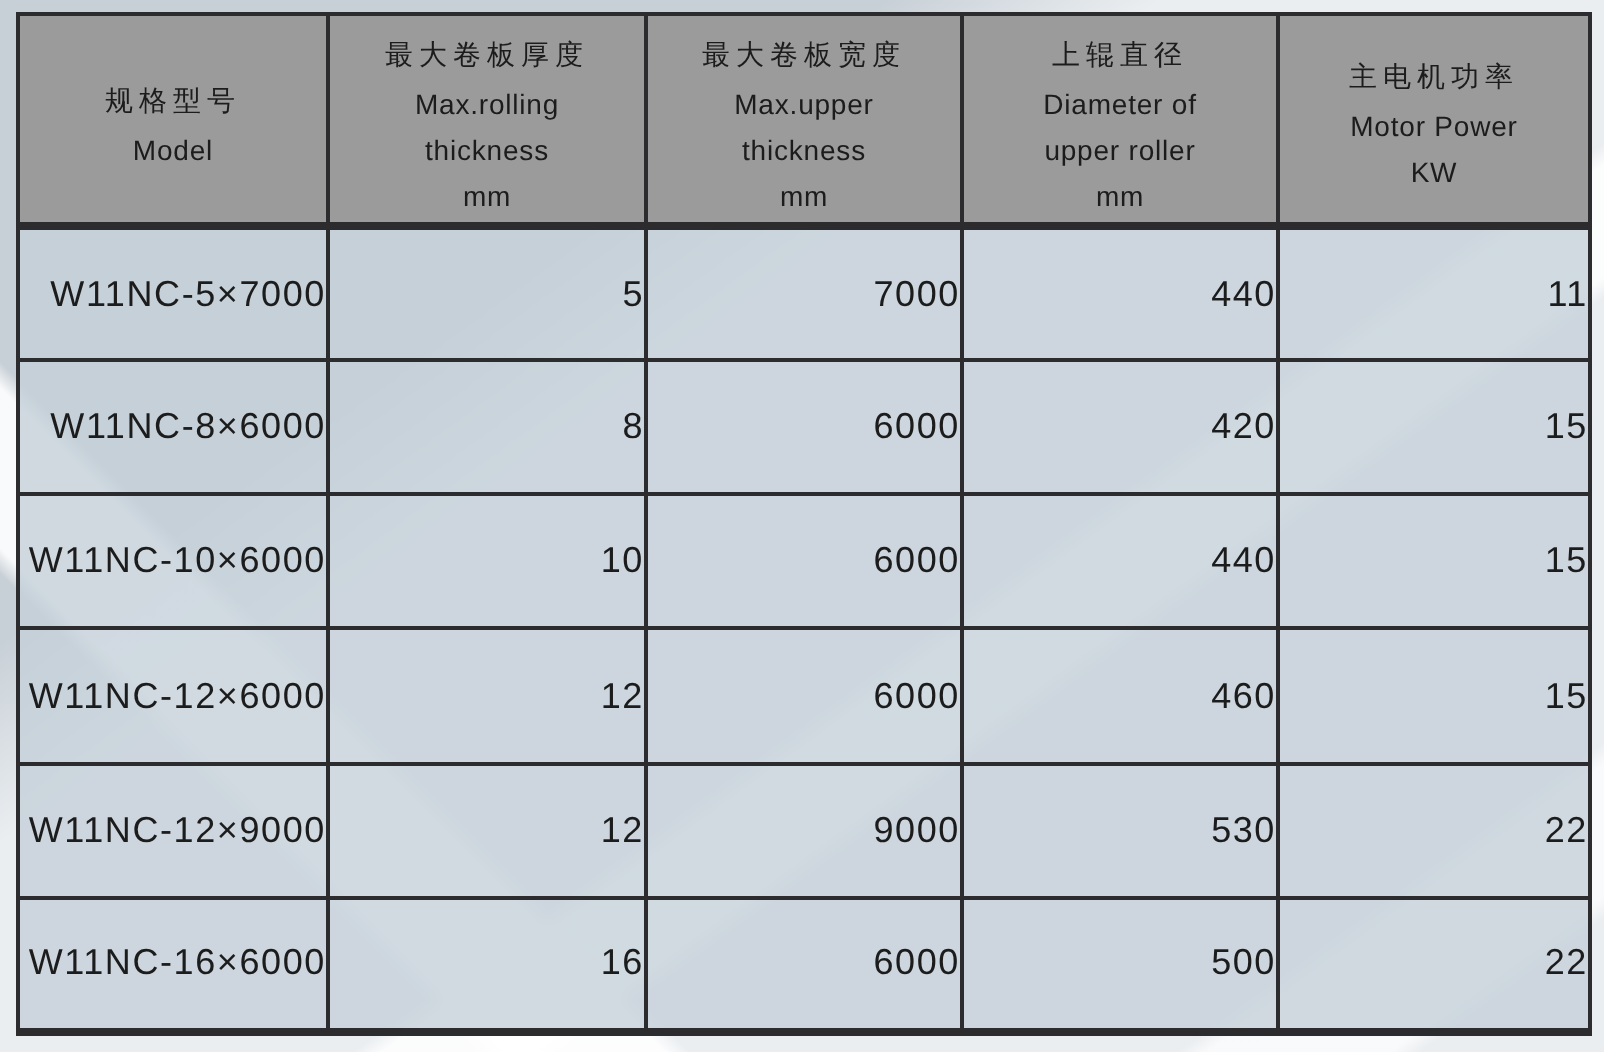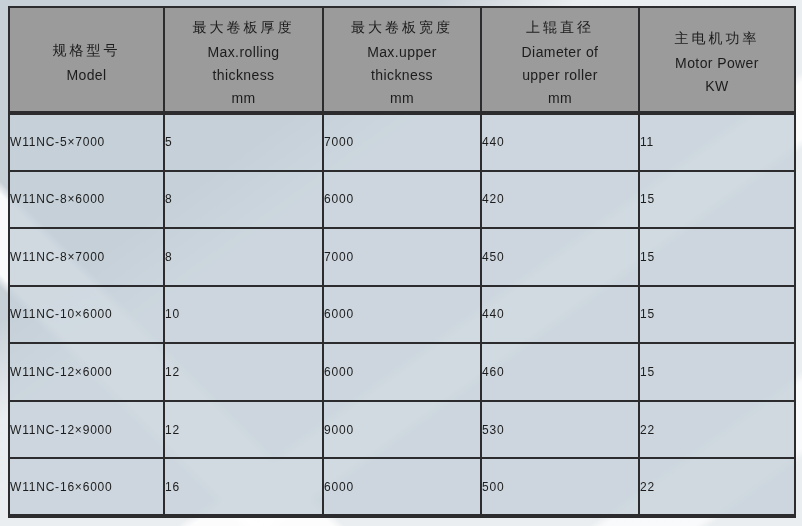--- a/index.html
+++ b/index.html
@@ -70,23 +70,23 @@
     height: 100%;
     line-height: 23px;
     padding-top: 6px;
   }
   .th-inner.lines-3 { }
   .th-line.zh { letter-spacing: 3px; margin-bottom: 2px; }
   .th-line.en { letter-spacing: 0.4px; }
 
   table.spec td {
     background: rgba(196, 207, 216, 0.78);
-    text-align: left;
+    text-align: right;
     vertical-align: middle;
-    font-size: 12px;
+    font-size: 18px;
     letter-spacing: 0.8px;
   }
 </style>
 </head>
 <body>
 
 <div class="page">
   <table class="spec">
     <colgroup>
       <col style="width:155px">
@@ -145,27 +145,20 @@
           <td>11</td>
         </tr>
         <tr>
           <td>W11NC-8×6000</td>
           <td>8</td>
           <td>6000</td>
           <td>420</td>
           <td>15</td>
         </tr>
         <tr>
-          <td>W11NC-8×7000</td>
-          <td>8</td>
-          <td>7000</td>
-          <td>450</td>
-          <td>15</td>
-        </tr>
-        <tr>
           <td>W11NC-10×6000</td>
           <td>10</td>
           <td>6000</td>
           <td>440</td>
           <td>15</td>
         </tr>
         <tr>
           <td>W11NC-12×6000</td>
           <td>12</td>
           <td>6000</td>

